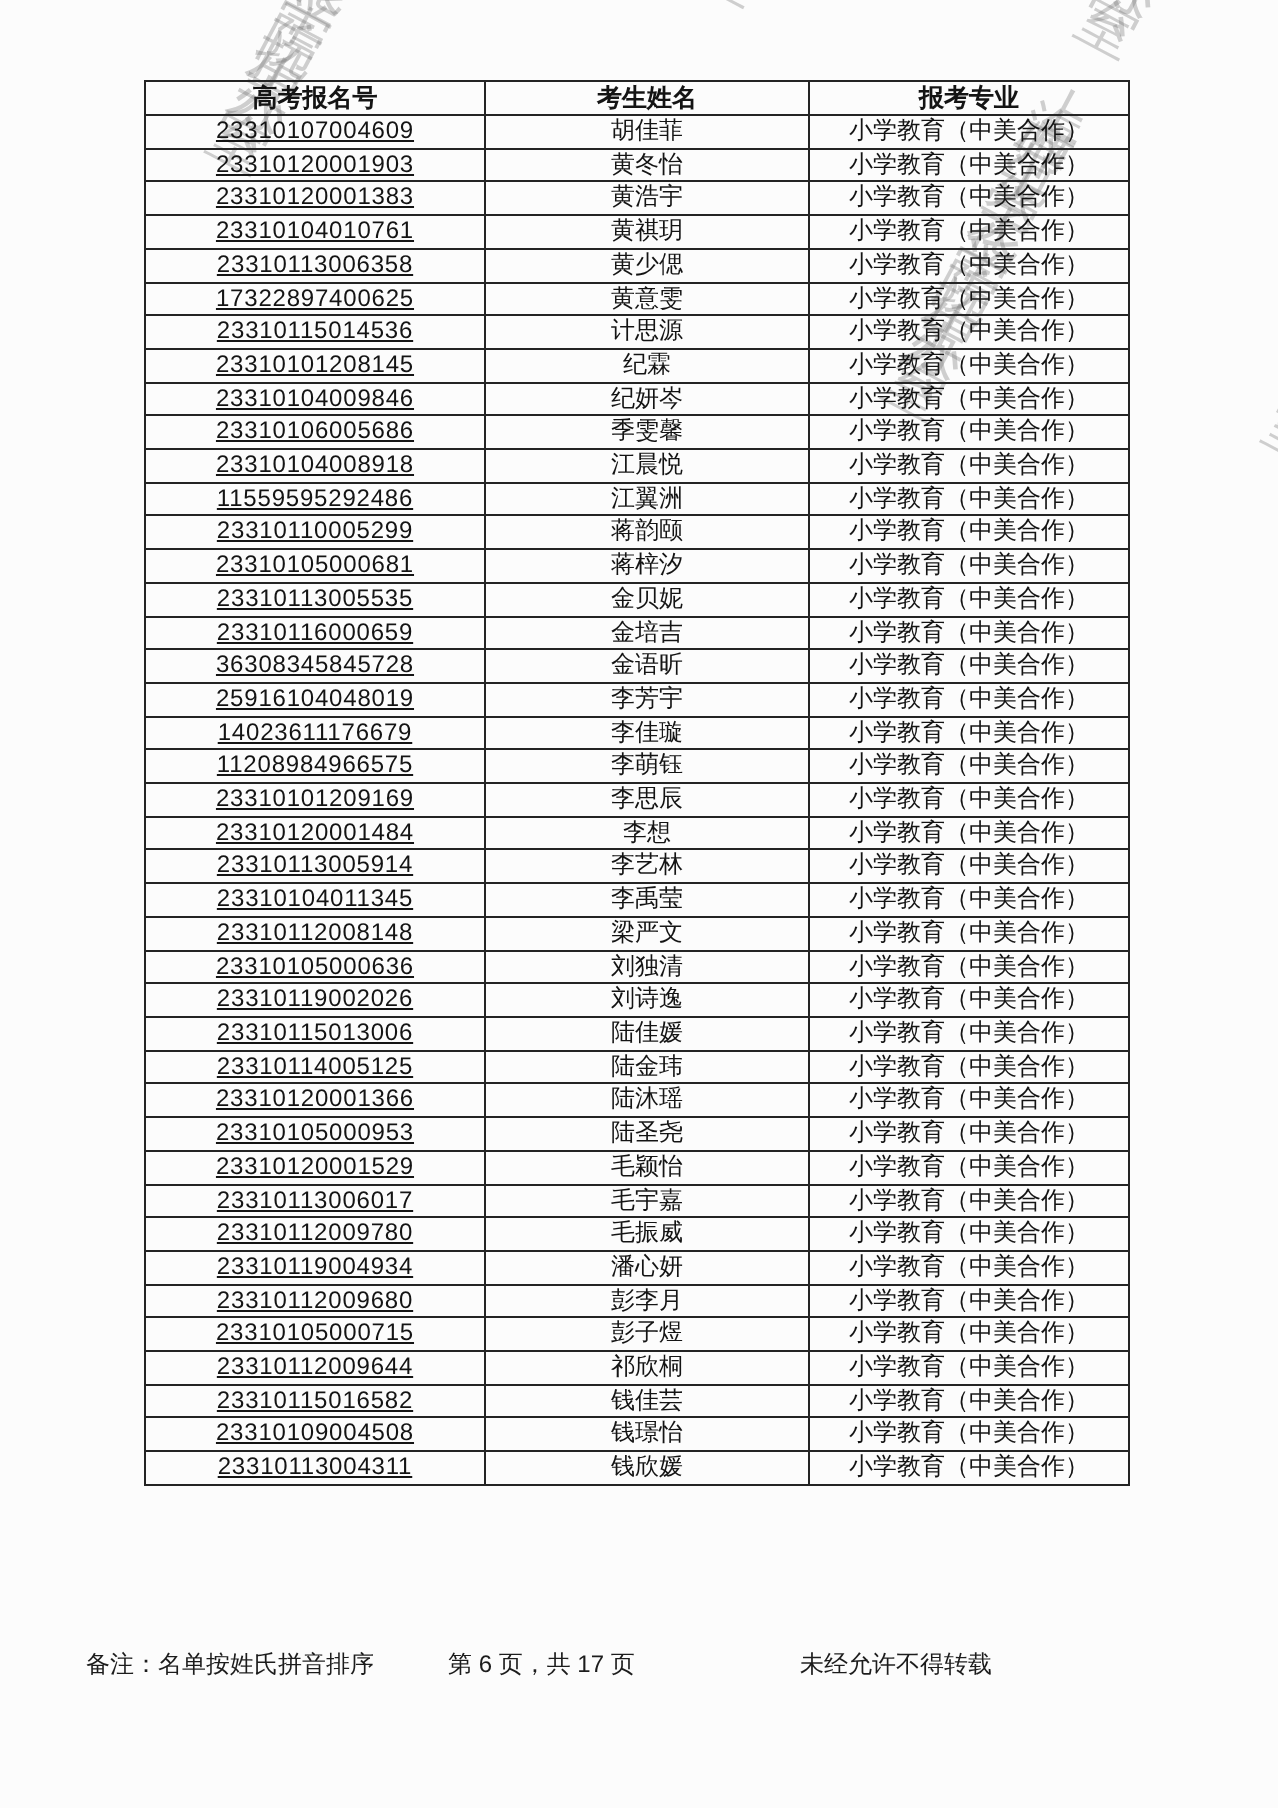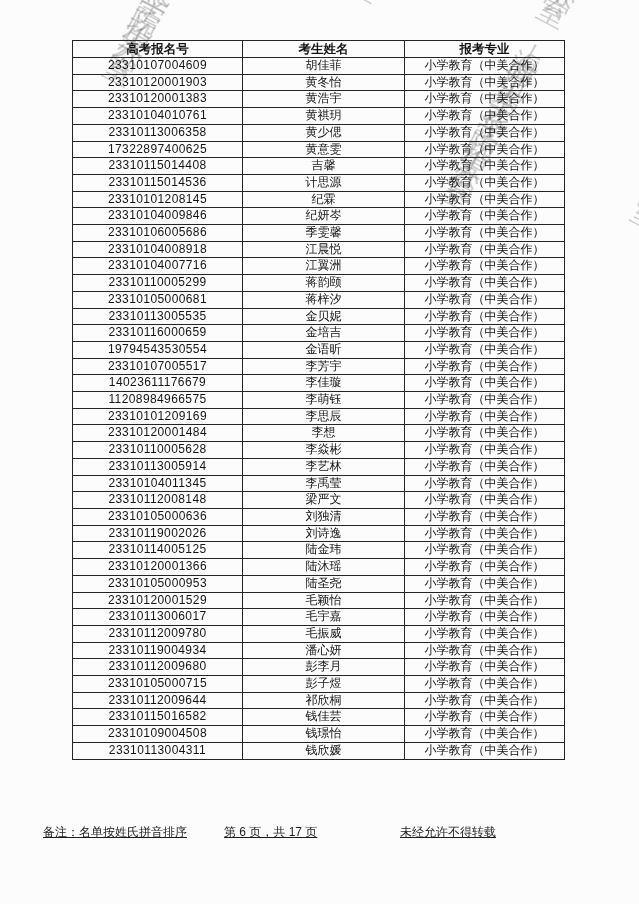--- a/index.html
+++ b/index.html
@@ -43,26 +43,25 @@
     padding:0;text-align:center;vertical-align:middle;
     color:#141414;background:transparent;
     overflow:hidden;white-space:nowrap;
   }
   .doc-table th{
     height:16px;font-size:12.5px;font-weight:bold;line-height:16px;
   }
   .doc-table td{
     height:15.7px;font-size:12px;line-height:15.7px;font-weight:normal;
   }
-  .doc-table td:first-child{letter-spacing:0.4px;}
+  .doc-table td:first-child{letter-spacing:0.4px;text-decoration:underline;}
   
   .footer-text{
     position:absolute;top:824px;font-size:12px;color:#1c1c1c;z-index:1;
     white-space:nowrap;
-    text-decoration:underline;
   }
   .footer-note{left:43px;}
   .footer-page{left:224px;}
   .footer-copy{left:400px;}
 </style>
 </head>
 <body>
 
 <div class="watermark-layer">
     <div class="wm-col">上海师范大学天华学院招生办公室　上海师范大学天华学院招生办公室　</div>
@@ -112,25 +111,20 @@
         <td>23310113006358</td>
         <td>黄少偲</td>
         <td>小学教育（中美合作）</td>
       </tr>
       <tr>
         <td>17322897400625</td>
         <td>黄意雯</td>
         <td>小学教育（中美合作）</td>
       </tr>
       <tr>
-        <td>23310115014408</td>
-        <td>吉馨</td>
-        <td>小学教育（中美合作）</td>
-      </tr>
-      <tr>
         <td>23310115014536</td>
         <td>计思源</td>
         <td>小学教育（中美合作）</td>
       </tr>
       <tr>
         <td>23310101208145</td>
         <td>纪霖</td>
         <td>小学教育（中美合作）</td>
       </tr>
       <tr>
@@ -142,21 +136,21 @@
         <td>23310106005686</td>
         <td>季雯馨</td>
         <td>小学教育（中美合作）</td>
       </tr>
       <tr>
         <td>23310104008918</td>
         <td>江晨悦</td>
         <td>小学教育（中美合作）</td>
       </tr>
       <tr>
-        <td>23310104007716</td>
+        <td>11559595292486</td>
         <td>江翼洲</td>
         <td>小学教育（中美合作）</td>
       </tr>
       <tr>
         <td>23310110005299</td>
         <td>蒋韵颐</td>
         <td>小学教育（中美合作）</td>
       </tr>
       <tr>
         <td>23310105000681</td>
@@ -167,26 +161,26 @@
         <td>23310113005535</td>
         <td>金贝妮</td>
         <td>小学教育（中美合作）</td>
       </tr>
       <tr>
         <td>23310116000659</td>
         <td>金培吉</td>
         <td>小学教育（中美合作）</td>
       </tr>
       <tr>
-        <td>19794543530554</td>
+        <td>36308345845728</td>
         <td>金语昕</td>
         <td>小学教育（中美合作）</td>
       </tr>
       <tr>
-        <td>23310107005517</td>
+        <td>25916104048019</td>
         <td>李芳宇</td>
         <td>小学教育（中美合作）</td>
       </tr>
       <tr>
         <td>14023611176679</td>
         <td>李佳璇</td>
         <td>小学教育（中美合作）</td>
       </tr>
       <tr>
         <td>11208984966575</td>
@@ -197,25 +191,20 @@
         <td>23310101209169</td>
         <td>李思辰</td>
         <td>小学教育（中美合作）</td>
       </tr>
       <tr>
         <td>23310120001484</td>
         <td>李想</td>
         <td>小学教育（中美合作）</td>
       </tr>
       <tr>
-        <td>23310110005628</td>
-        <td>李焱彬</td>
-        <td>小学教育（中美合作）</td>
-      </tr>
-      <tr>
         <td>23310113005914</td>
         <td>李艺林</td>
         <td>小学教育（中美合作）</td>
       </tr>
       <tr>
         <td>23310104011345</td>
         <td>李禹莹</td>
         <td>小学教育（中美合作）</td>
       </tr>
       <tr>
@@ -224,20 +213,25 @@
         <td>小学教育（中美合作）</td>
       </tr>
       <tr>
         <td>23310105000636</td>
         <td>刘独清</td>
         <td>小学教育（中美合作）</td>
       </tr>
       <tr>
         <td>23310119002026</td>
         <td>刘诗逸</td>
+        <td>小学教育（中美合作）</td>
+      </tr>
+      <tr>
+        <td>23310115013006</td>
+        <td>陆佳媛</td>
         <td>小学教育（中美合作）</td>
       </tr>
       <tr>
         <td>23310114005125</td>
         <td>陆金玮</td>
         <td>小学教育（中美合作）</td>
       </tr>
       <tr>
         <td>23310120001366</td>
         <td>陆沐瑶</td>

